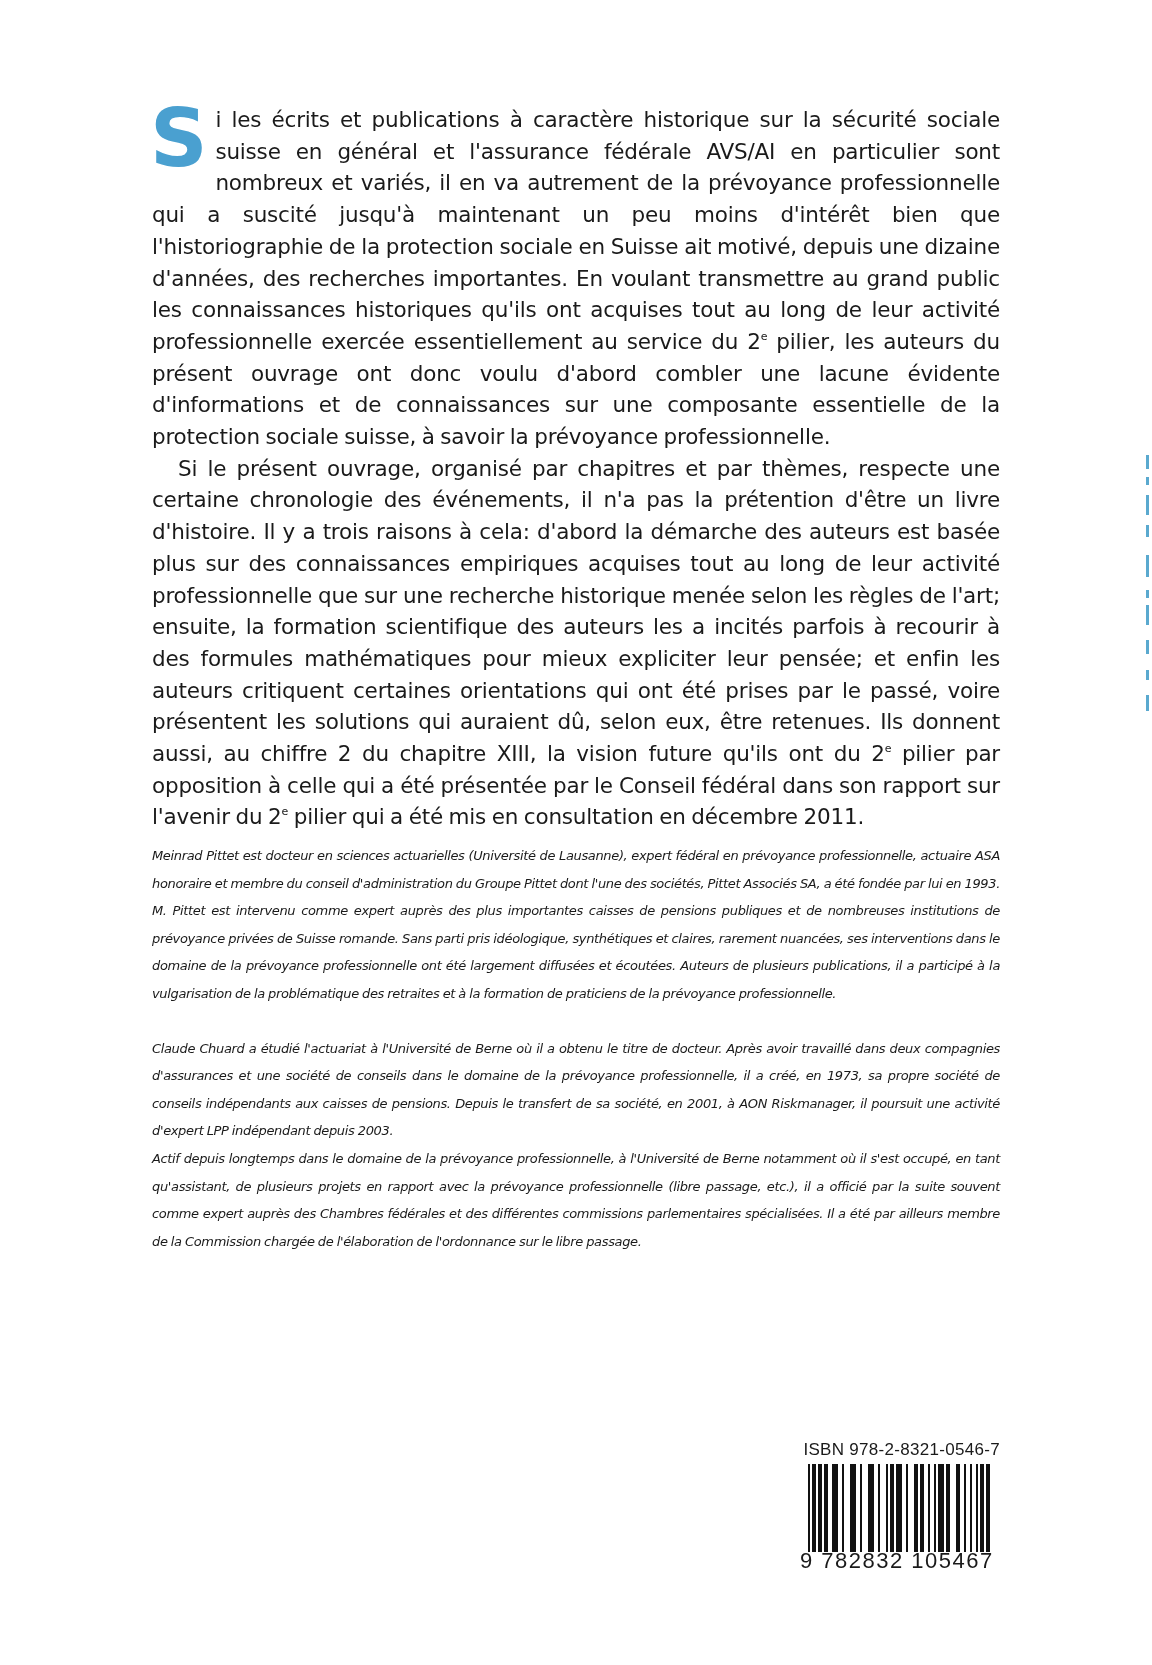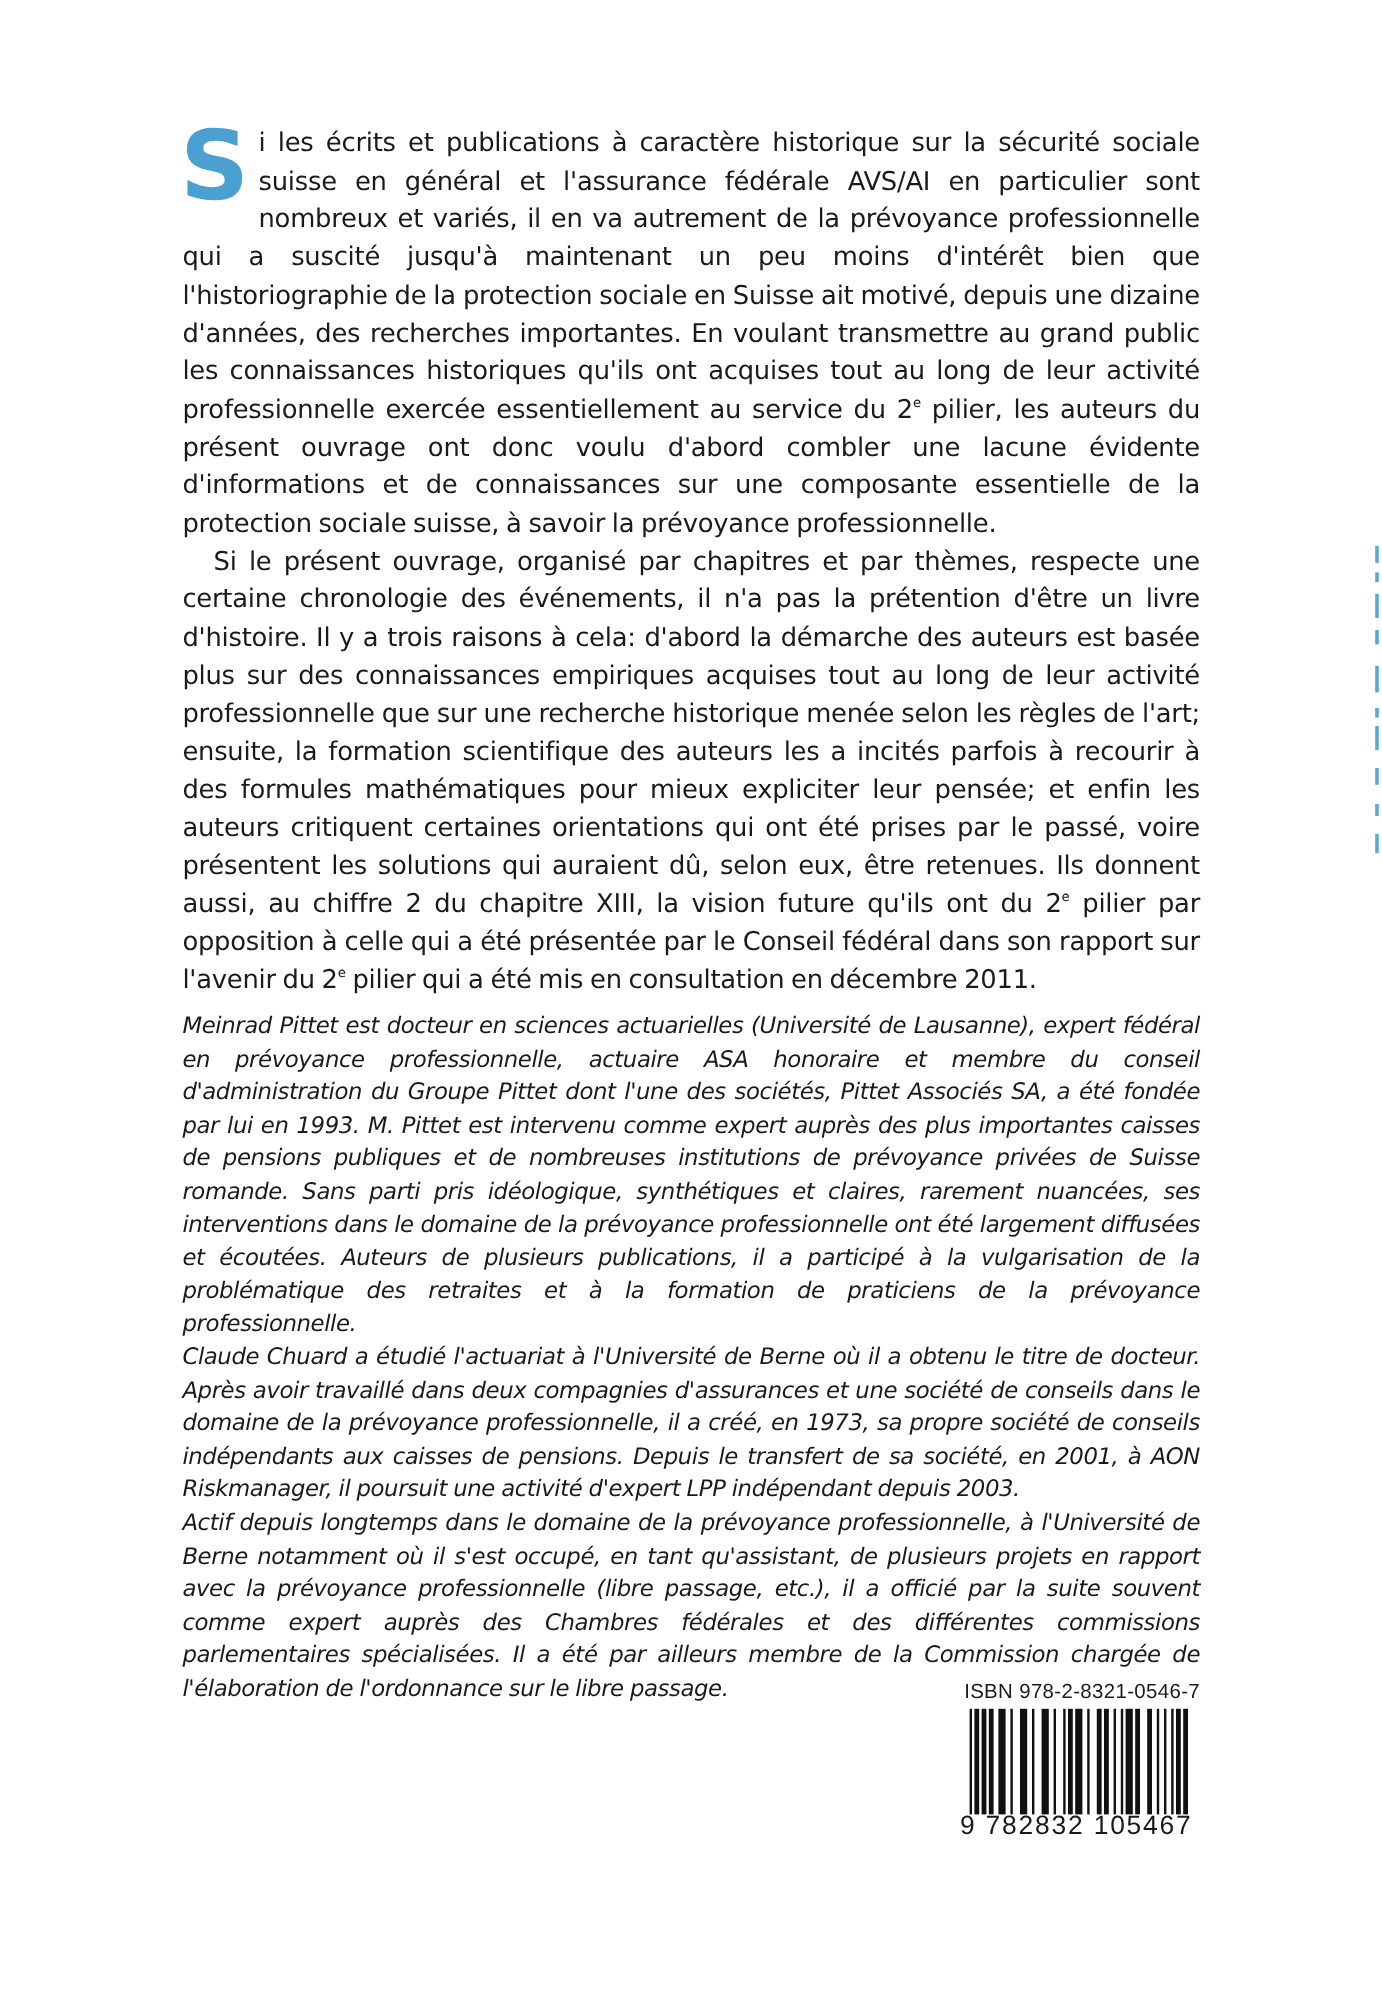--- a/index.html
+++ b/index.html
@@ -3,24 +3,24 @@
 <meta charset="utf-8">
 <style>
   html, body { margin: 0; padding: 0; background: #ffffff; }
   body { width: 1152px; height: 1665px; position: relative; overflow: hidden; font-family: "DejaVu Sans", sans-serif; color: #1a1a1a; }
   .page { position: absolute; left: 0; top: 0; width: 1152px; height: 1665px; background: #fff; }
   .main-text { position: absolute; left: 152px; top: 104px; width: 848px; font-size: 21.5px; line-height: 31.7px; text-align: justify; letter-spacing: -0.2px; word-spacing: -1px; }
   .main-text p { margin: 0; }
   .main-text p.indent { text-indent: 26px; }
   .dropcap { float: left; font-size: 80px; line-height: 62px; color: #4aa0d0; font-weight: bold; margin: 4px 8px 0 -2px; font-family: "DejaVu Sans", sans-serif; }
   sup { font-size: 11px; vertical-align: 9px; line-height: 0; }
-  .bios { position: absolute; left: 152px; top: 842px; width: 848px; font-size: 19px; line-height: 27.6px; font-style: italic; text-align: justify; letter-spacing: -0.35px; word-spacing: -0.5px; color: #1a1a1a; }
+  .bios { position: absolute; left: 152px; top: 842px; width: 848px; font-size: 13px; line-height: 27.6px; font-style: italic; text-align: justify; letter-spacing: -0.35px; word-spacing: -0.5px; color: #1a1a1a; }
   .bios p { margin: 0; }
-  .bios p.gap { }
-  .isbn-block { position: absolute; left: 800px; top: 1400px; width: 200px; }
+  .bios p.gap { margin-top: 27px; }
+  .isbn-block { position: absolute; left: 800px; top: 1440px; width: 200px; }
   .isbn-label { font-family: "Liberation Sans", sans-serif; font-size: 17px; text-align: right; letter-spacing: 0.3px; }
   .barcode { display: flex; height: 88px; margin-top: 4px; margin-left: 8px; align-items: stretch; }
   .barcode span { display: block; }
   .barcode-digits { font-family: "Liberation Sans", sans-serif; font-size: 22px; letter-spacing: 1.5px; text-align: left; margin-top: -4px; }
   .spine-edge { position: absolute; left: 1146px; top: 455px; width: 4px; height: 260px; }
   .spine-edge i { position: absolute; left: 0; width: 3px; background: #5aa9cf; }
 </style>
 </head>
 <body>
 

